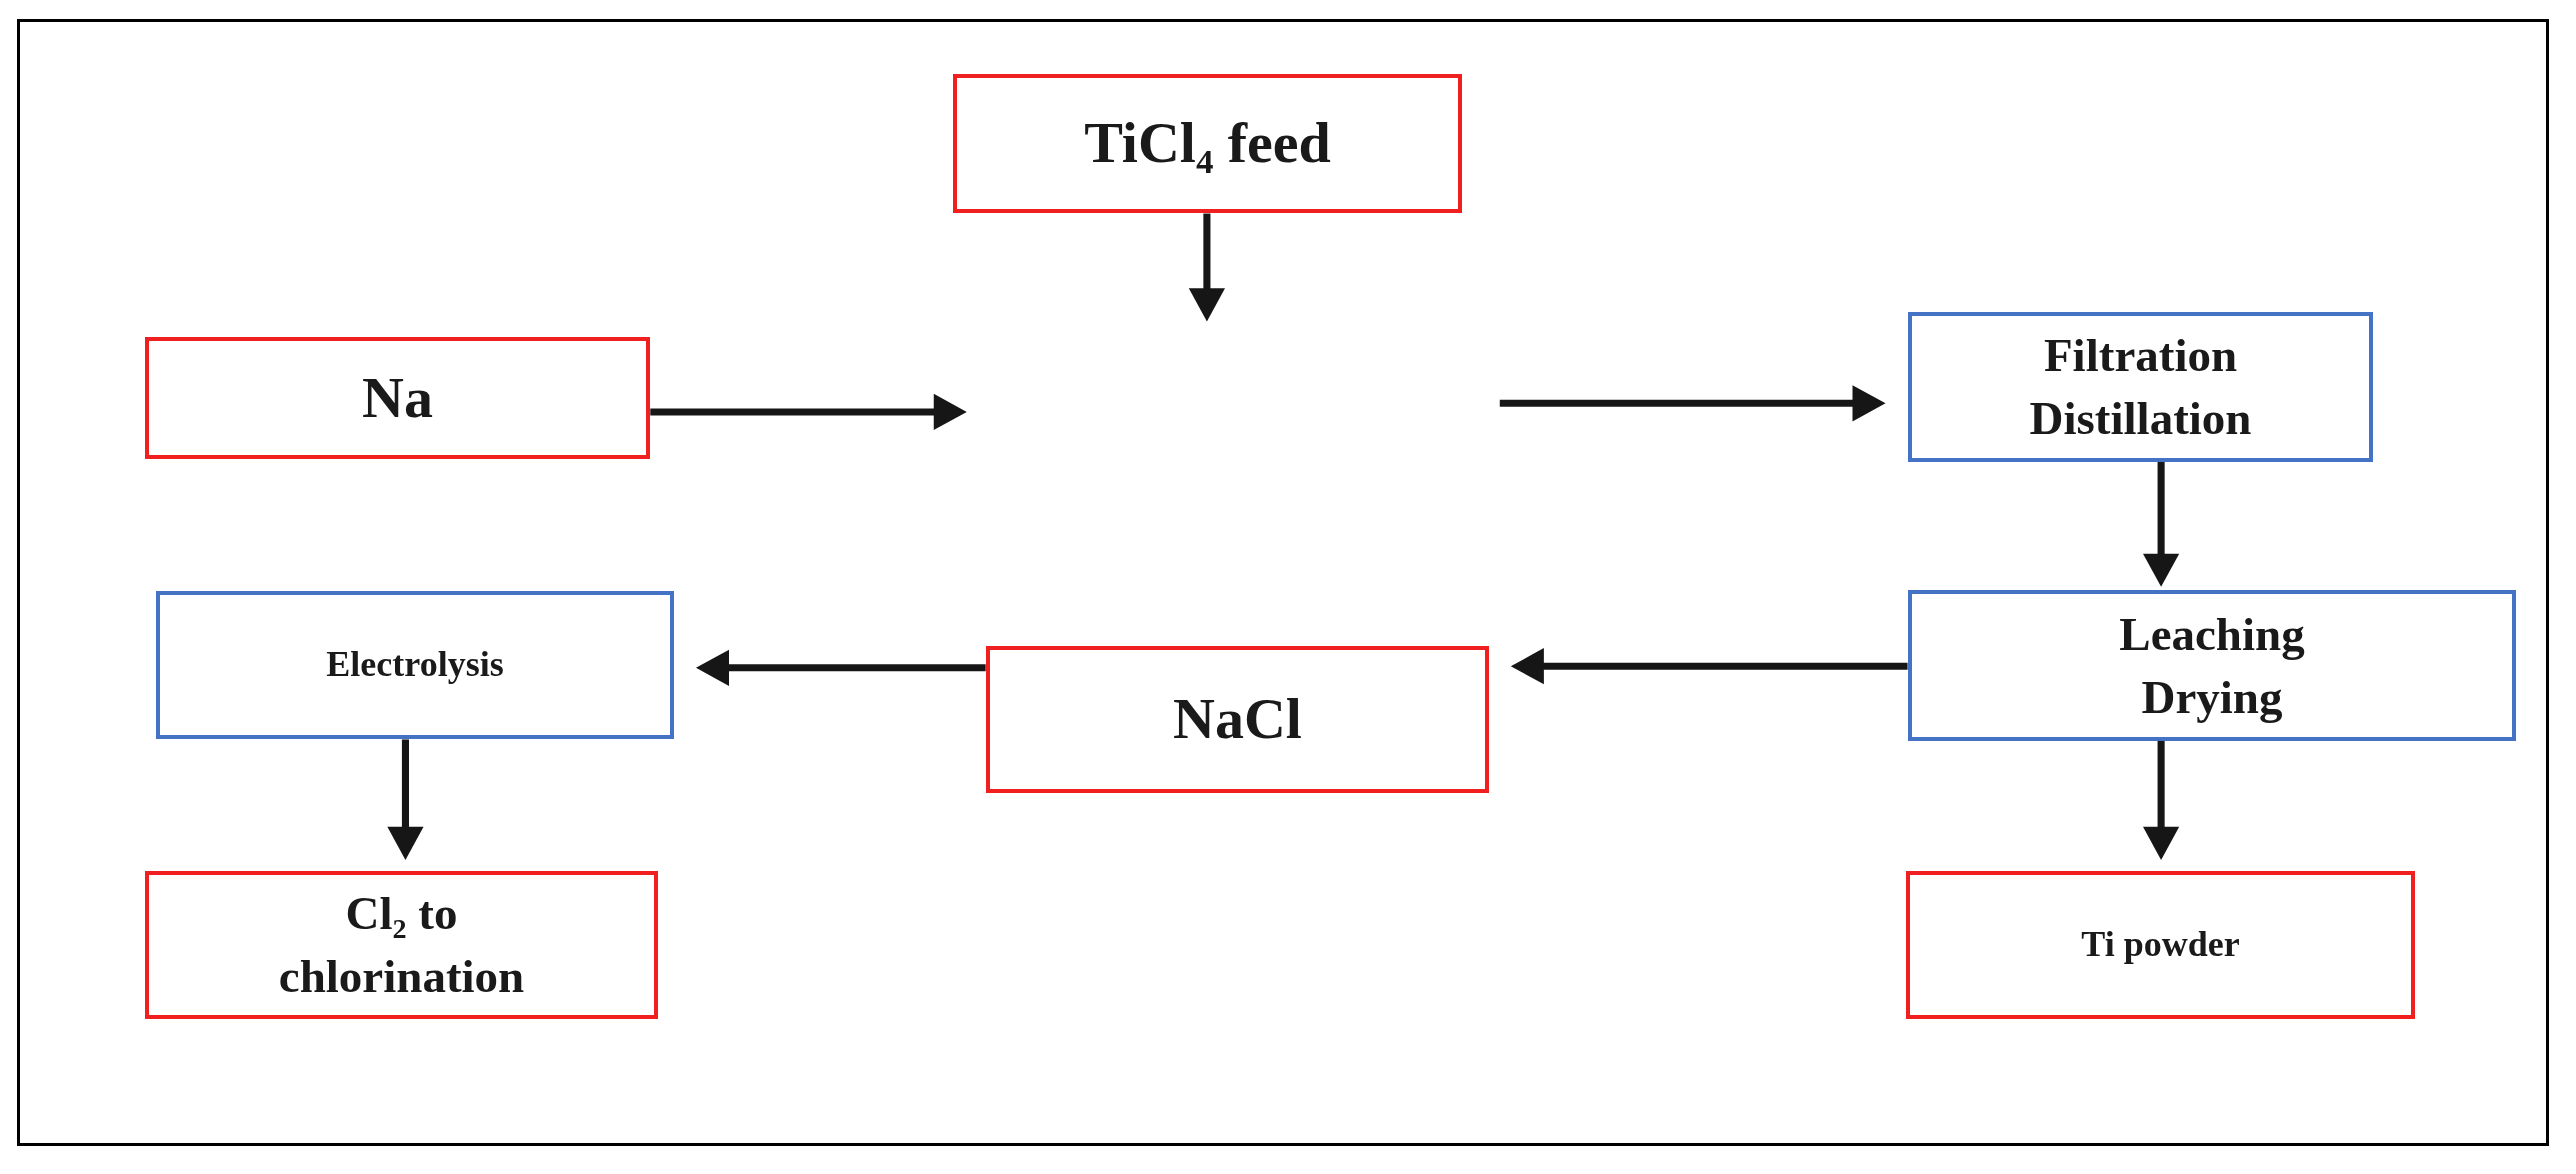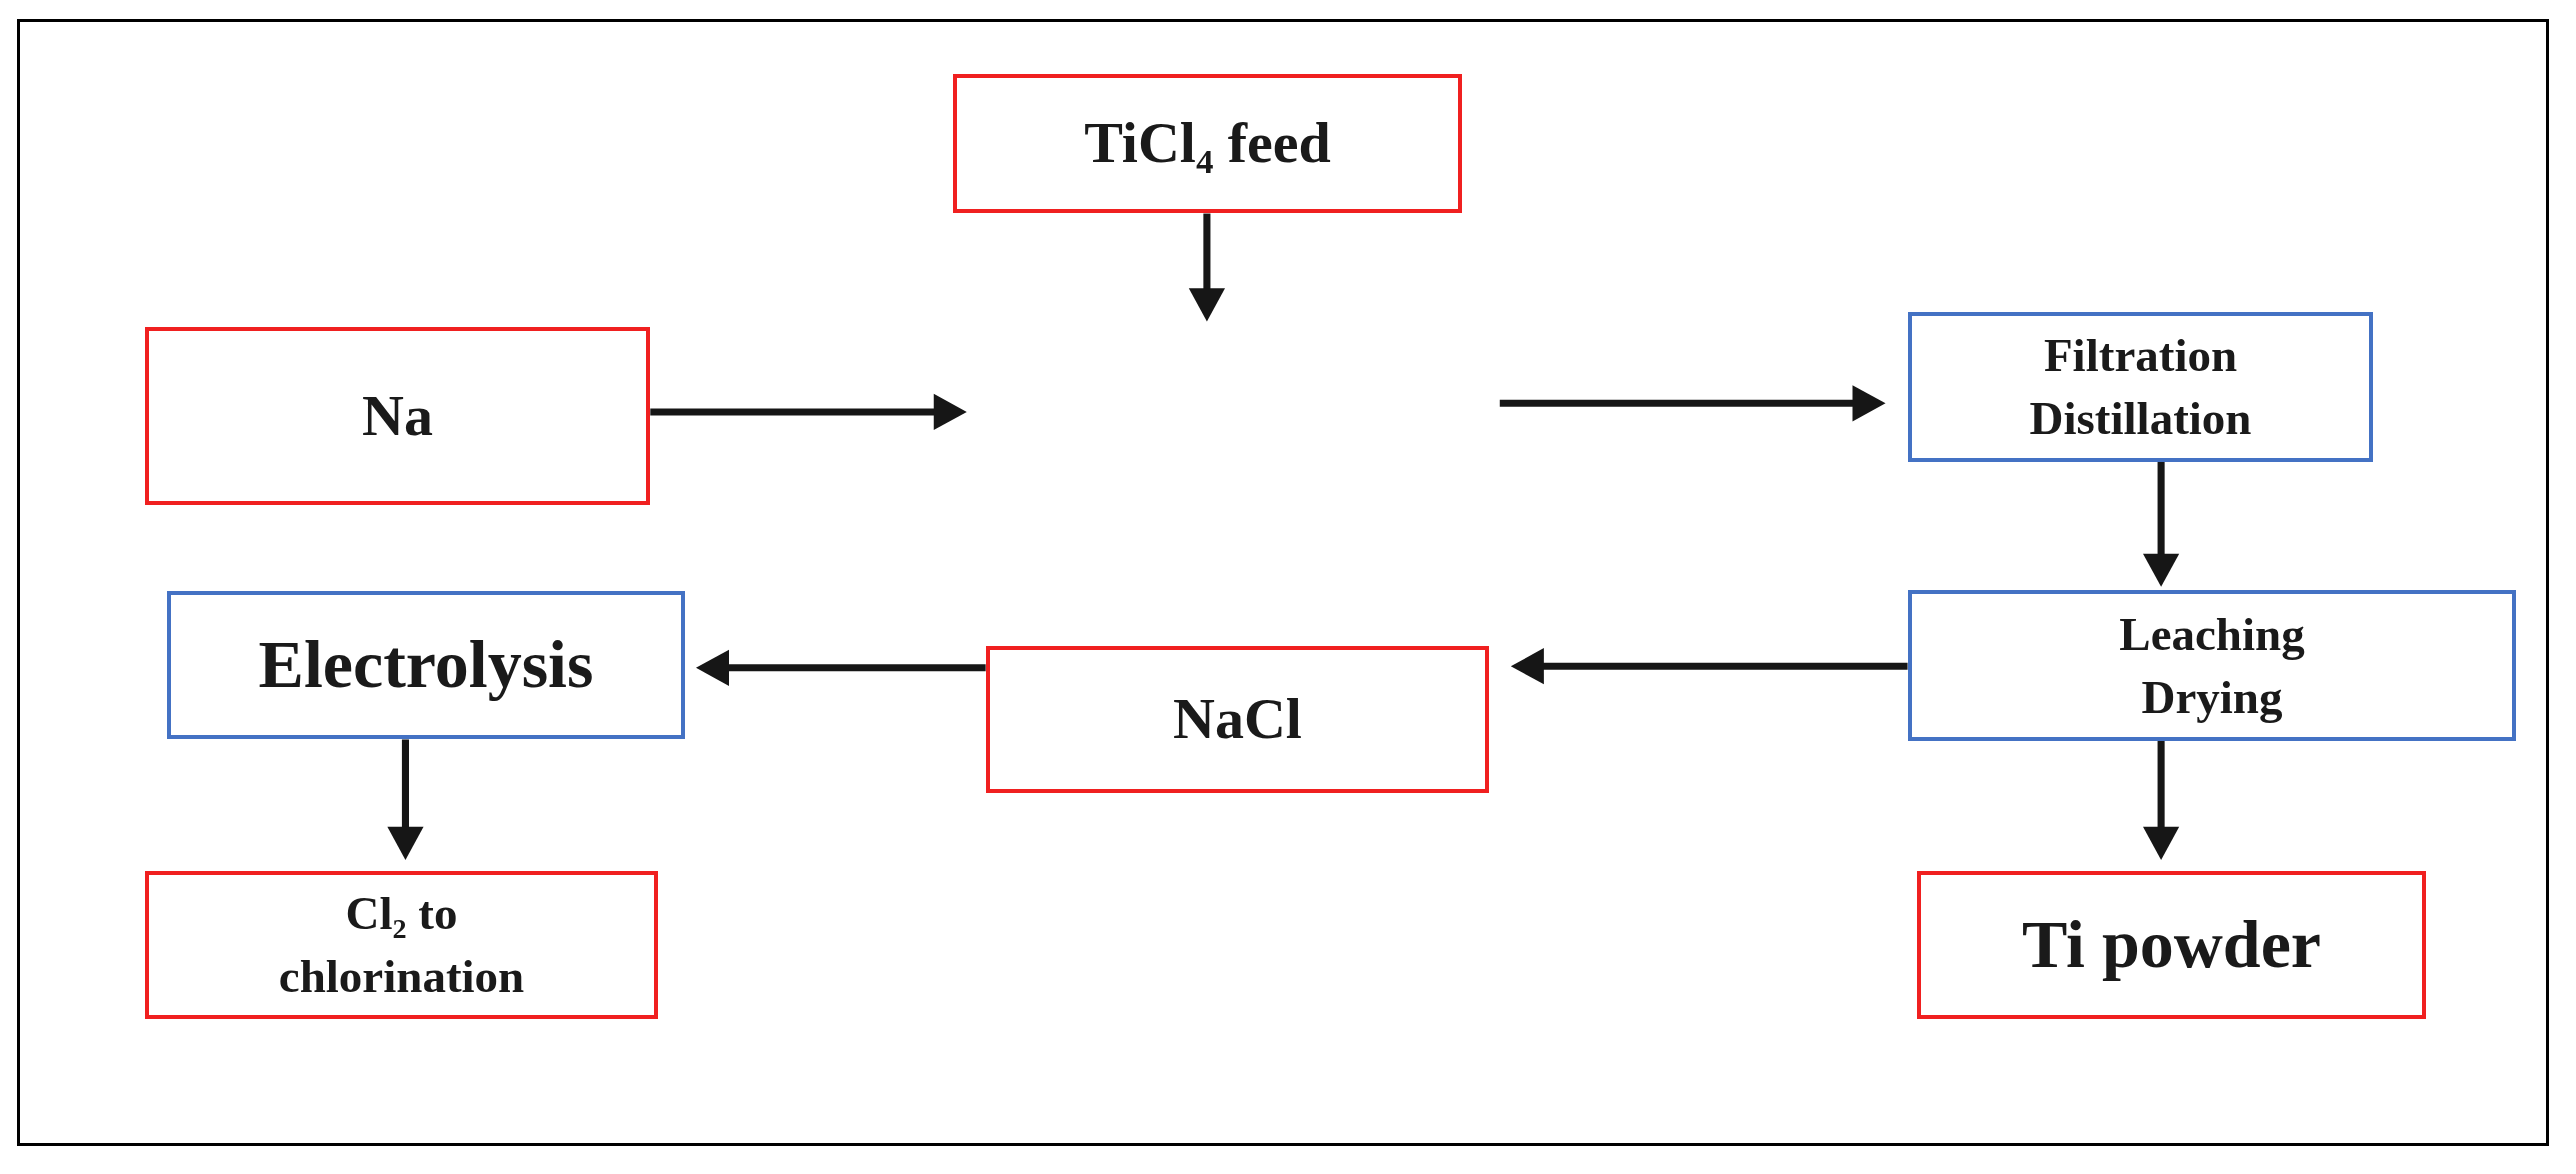--- a/index.html
+++ b/index.html
@@ -28,26 +28,26 @@
     justify-content: center;
     text-align: center;
     font-weight: bold;
     color: #1a1a1a;
     white-space: pre-line;
     line-height: 1.32;
   }
   .node.red  { border: 4.7px solid #f02020; }
   .node.blue { border: 4.7px solid #4472c4; }
   .size-lg { font-size: 58px; }
-  .size-md { font-size: 68px; margin-left: 11px; }
+  .size-md { font-size: 36px; }
   .size-sm { font-size: 47px; line-height: 63px; }
 
   
   #node-ticl4-feed   { left: 953px; top:   74px; width: 509px; height: 139px; }
-  #node-na           { left:  145px; top:  327px; width: 505px; height: 178px; }
+  #node-na           { left:  145px; top:  337px; width: 505px; height: 122px; }
   #node-na-reduction { left: 986px; top:  325px; width: 514px; height: 153px; }
   #node-filtration   { left: 1908px; top:  312px; width: 465px; height: 150px; }
   #node-leaching     { left: 1908px; top:  590px; width: 608px; height: 151px; }
   #node-nacl         { left: 986px; top:  598px; width: 503px; height: 147px; margin-top: 48px; }
   #node-electrolysis { left:  156px; top:  591px; width: 518px; height: 148px; }
   #node-cl2          { left:  145px; top: 871px; width: 513px; height: 148px; }
   #node-ti-powder    { left: 1906px; top: 871px; width: 509px; height: 148px; }
 
   #arrow-layer {
     position: absolute;

